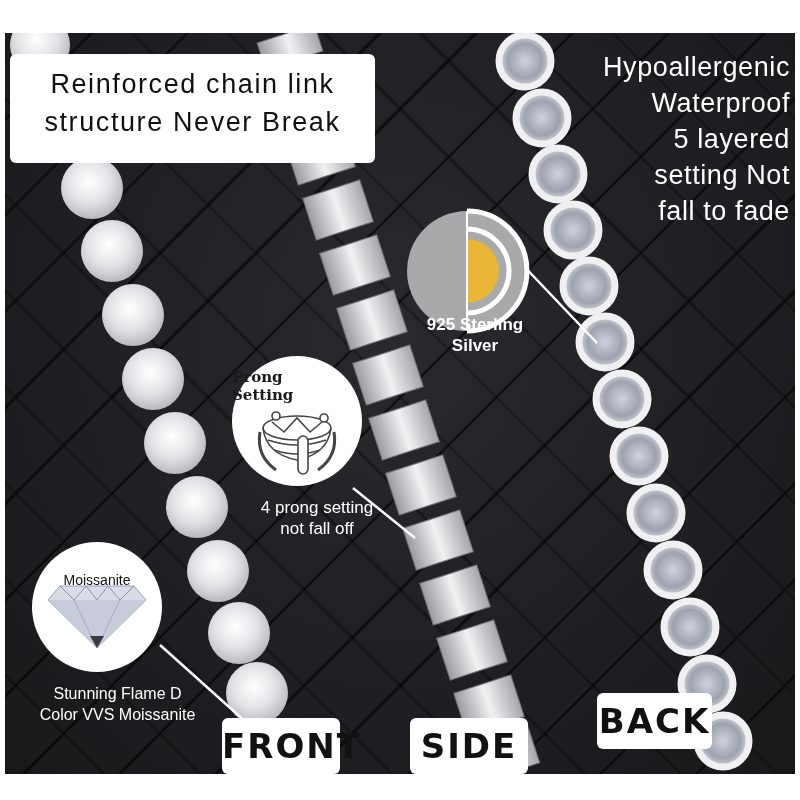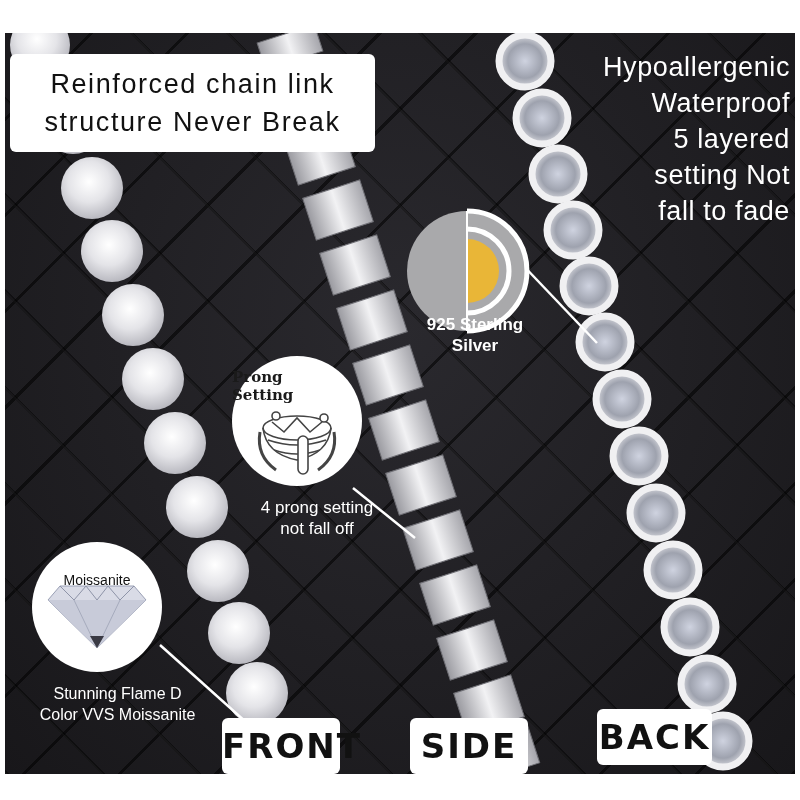--- a/index.html
+++ b/index.html
@@ -13,21 +13,21 @@
         repeating-linear-gradient(45deg, rgba(0,0,0,0.45) 0 3px, transparent 3px 68px),
         radial-gradient(ellipse at 50% 40%, #2a292e 0%, #18171a 100%);
       overflow: hidden;
     }
     .bracelet { position: absolute; left: 0; top: 0; }
     .label-box {
       position: absolute; background: #ffffff; border-radius: 6px;
       color: #111111; text-align: center; box-sizing: border-box;
     }
     .headline {
-      left: 10px; top: 54px; width: 365px; height: 98px;
+      left: 10px; top: 54px; width: 365px; height: 109px;
       font-size: 27px; line-height: 38px; letter-spacing: 1.6px; padding-top: 11px;
     }
     .view-label {
       font-weight: bold; font-size: 34px; letter-spacing: 2px; line-height: 56px; height: 56px;
       font-family: "DejaVu Sans", sans-serif;
     }
     .lbl-front { left: 222px; top: 718px; width: 118px; }
     .lbl-side  { left: 410px; top: 718px; width: 118px; }
     .lbl-back  { left: 597px; top: 717px; width: 115px; }
     .white-text { position: absolute; color: #ffffff; }
@@ -196,14 +196,14 @@
       <polygon points="44,56 58,56 51,68" fill="#3a3a44"></polygon>
     </svg>
   </div>
   <div class="white-text callout cap-moiss" style="left:0px;top:650px;">
     <div>Stunning Flame D</div>
     <div>Color VVS Moissanite</div>
   </div>
 
   <div class="label-box view-label lbl-front" style="left:217px;top:685px;">FRONT</div>
   <div class="label-box view-label lbl-side" style="left:405px;top:685px;">SIDE</div>
-  <div class="label-box view-label lbl-back" style="left:592px;top:676px;">BACK</div>
+  <div class="label-box view-label lbl-back" style="left:592px;top:660px;">BACK</div>
 </div>
 
 </body></html>

